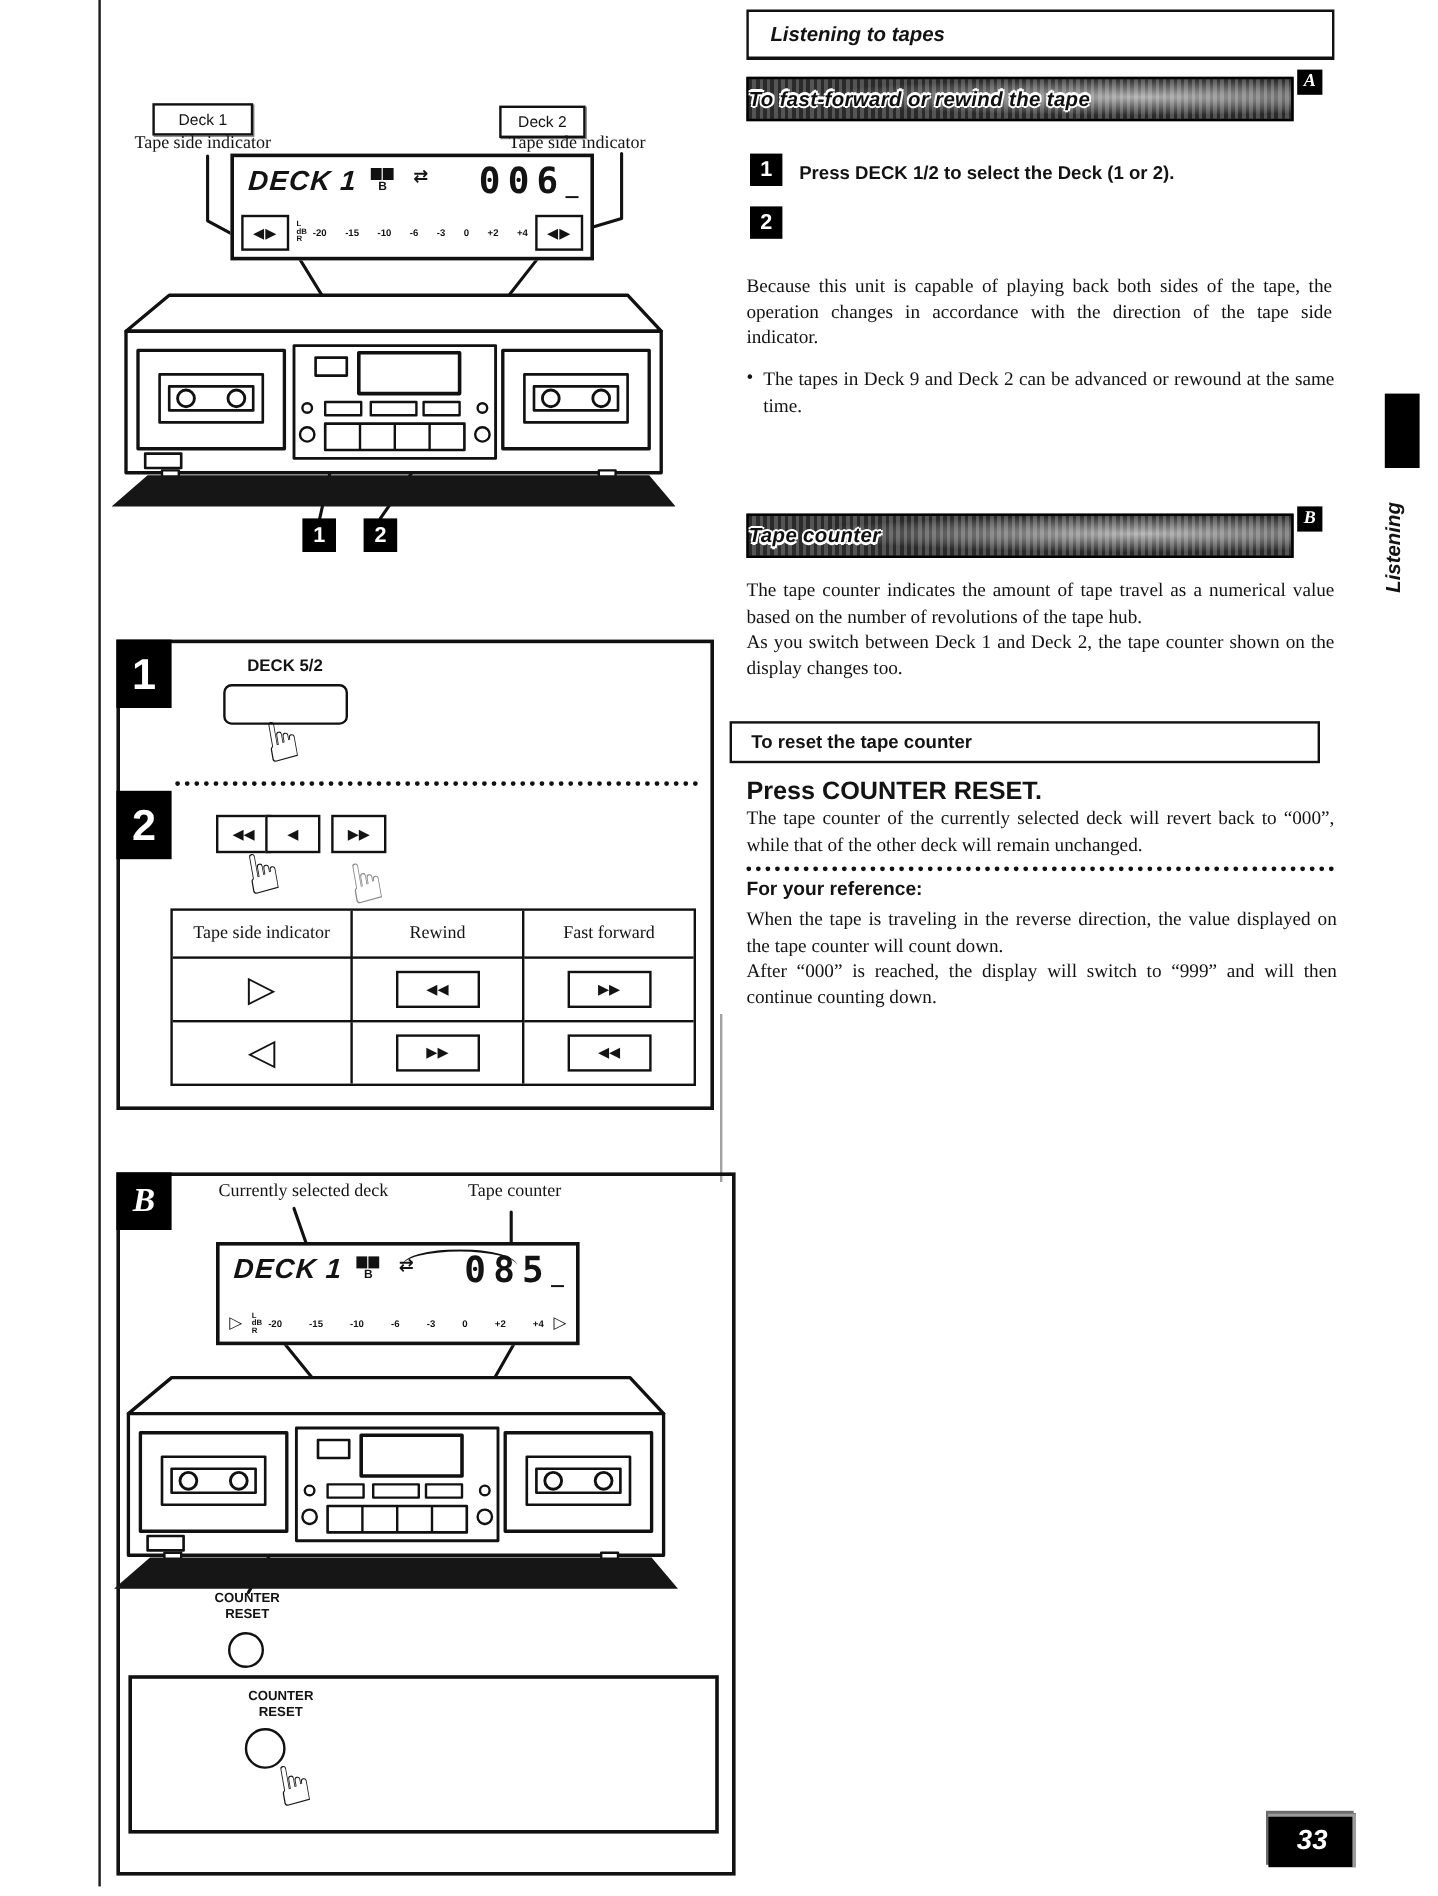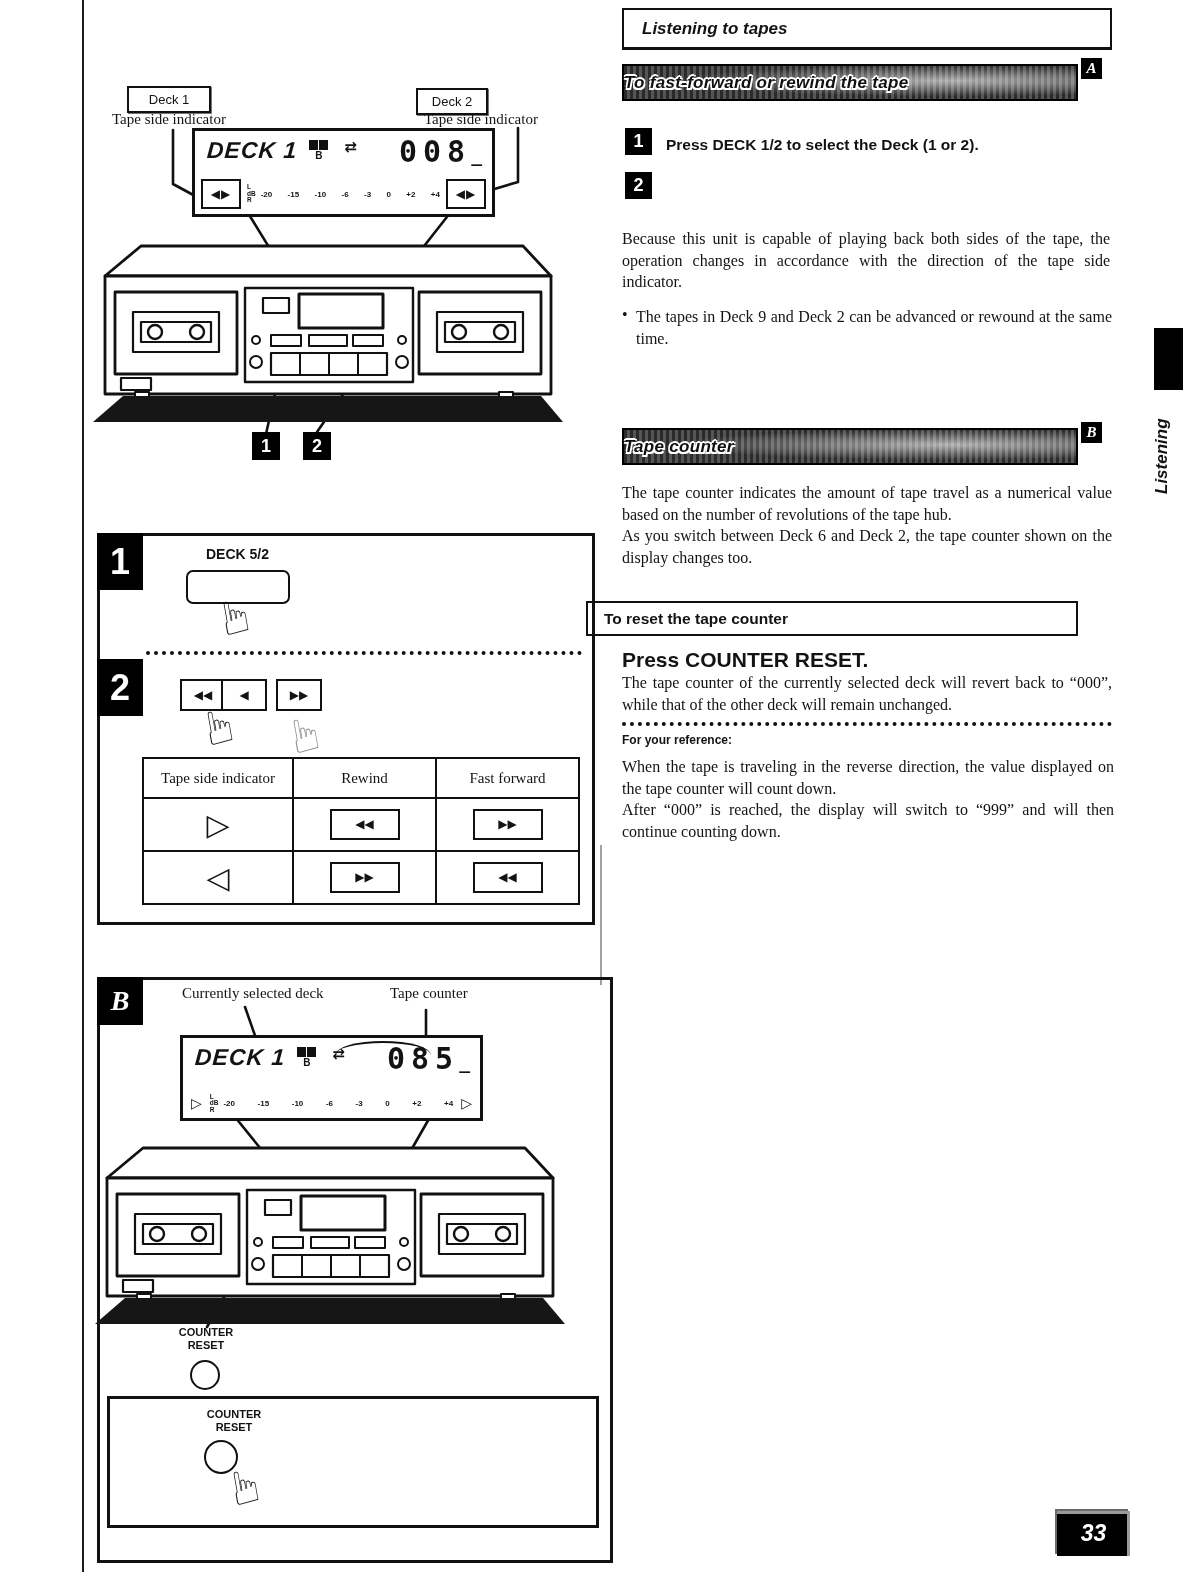--- a/index.html
+++ b/index.html
@@ -157,21 +157,21 @@
     <div class="disp-row1">
       <span class="deckname">DECK 1</span>
       <span class="dolby">
         <span class="dsqs">
             <span class="dsq"></span>
             <span class="dsq"></span>
           </span>
         <span class="dB">B</span>
       </span>
       <span class="autorev">⇄</span>
-      <span class="digits"><span>008</span><span class="dsuffix">_</span></span>
+      <span class="digits"><span>006</span><span class="dsuffix">_</span></span>
     </div>
     <div class="disp-row2">
       <span class="indbox">◀▶</span>
       <span class="meter">
         <span class="mlr">
           <span>L</span>
           <span>dB</span>
           <span>R</span>
         </span>
         <span class="ticks">
@@ -317,32 +317,32 @@
     <span class="bullet-dot">•</span>
     <span class="para">The tapes in Deck 9 and Deck 2 can be advanced or rewound at the same time.</span>
   </div>
 
   <div class="abs banner" style="left:622px;top:428px">
     <span class="btxt">Tape counter</span>
   </div>
   <div class="abs marker" style="left:1081px;top:422px">B</div>
 
   <div class="abs para" style="left:622px;top:482px;width:490px">The tape counter indicates the amount of tape travel as a numerical value based on the number of revolutions of the tape hub.</div>
-  <div class="abs para" style="left:622px;top:525px;width:490px">As you switch between Deck 6 and Deck 2, the tape counter shown on the display changes too.</div>
-
-  <div class="abs resetbox" style="left:586px;top:601px">
+  <div class="abs para" style="left:622px;top:525px;width:490px">As you switch between Deck 1 and Deck 2, the tape counter shown on the display changes too.</div>
+
+  <div class="abs resetbox" style="left:608px;top:601px">
     <span>To reset the tape counter</span>
   </div>
 
   <div class="abs bold-sans" style="left:622px;top:648px;font-size:21px">Press COUNTER RESET.</div>
   <div class="abs para" style="left:622px;top:672px;width:490px">The tape counter of the currently selected deck will revert back to “000”, while that of the other deck will remain unchanged.</div>
 
   <div class="abs dotted" style="left:622px;top:722px;width:490px"></div>
 
-  <div class="abs bold-sans" style="left:622px;top:733px;font-size:12px">For your reference:</div>
+  <div class="abs bold-sans" style="left:622px;top:733px;font-size:16px">For your reference:</div>
   <div class="abs para" style="left:622px;top:756px;width:492px">When the tape is traveling in the reverse direction, the value displayed on the tape counter will count down.</div>
   <div class="abs para" style="left:622px;top:799px;width:492px">After “000” is reached, the display will switch to “999” and will then continue counting down.</div>
 
   <div class="abs sidetab-block"></div>
   <div class="abs sidetab-text">Listening</div>
   <div class="abs pagenum">33</div>
 
 </div>
 
 </body></html>

